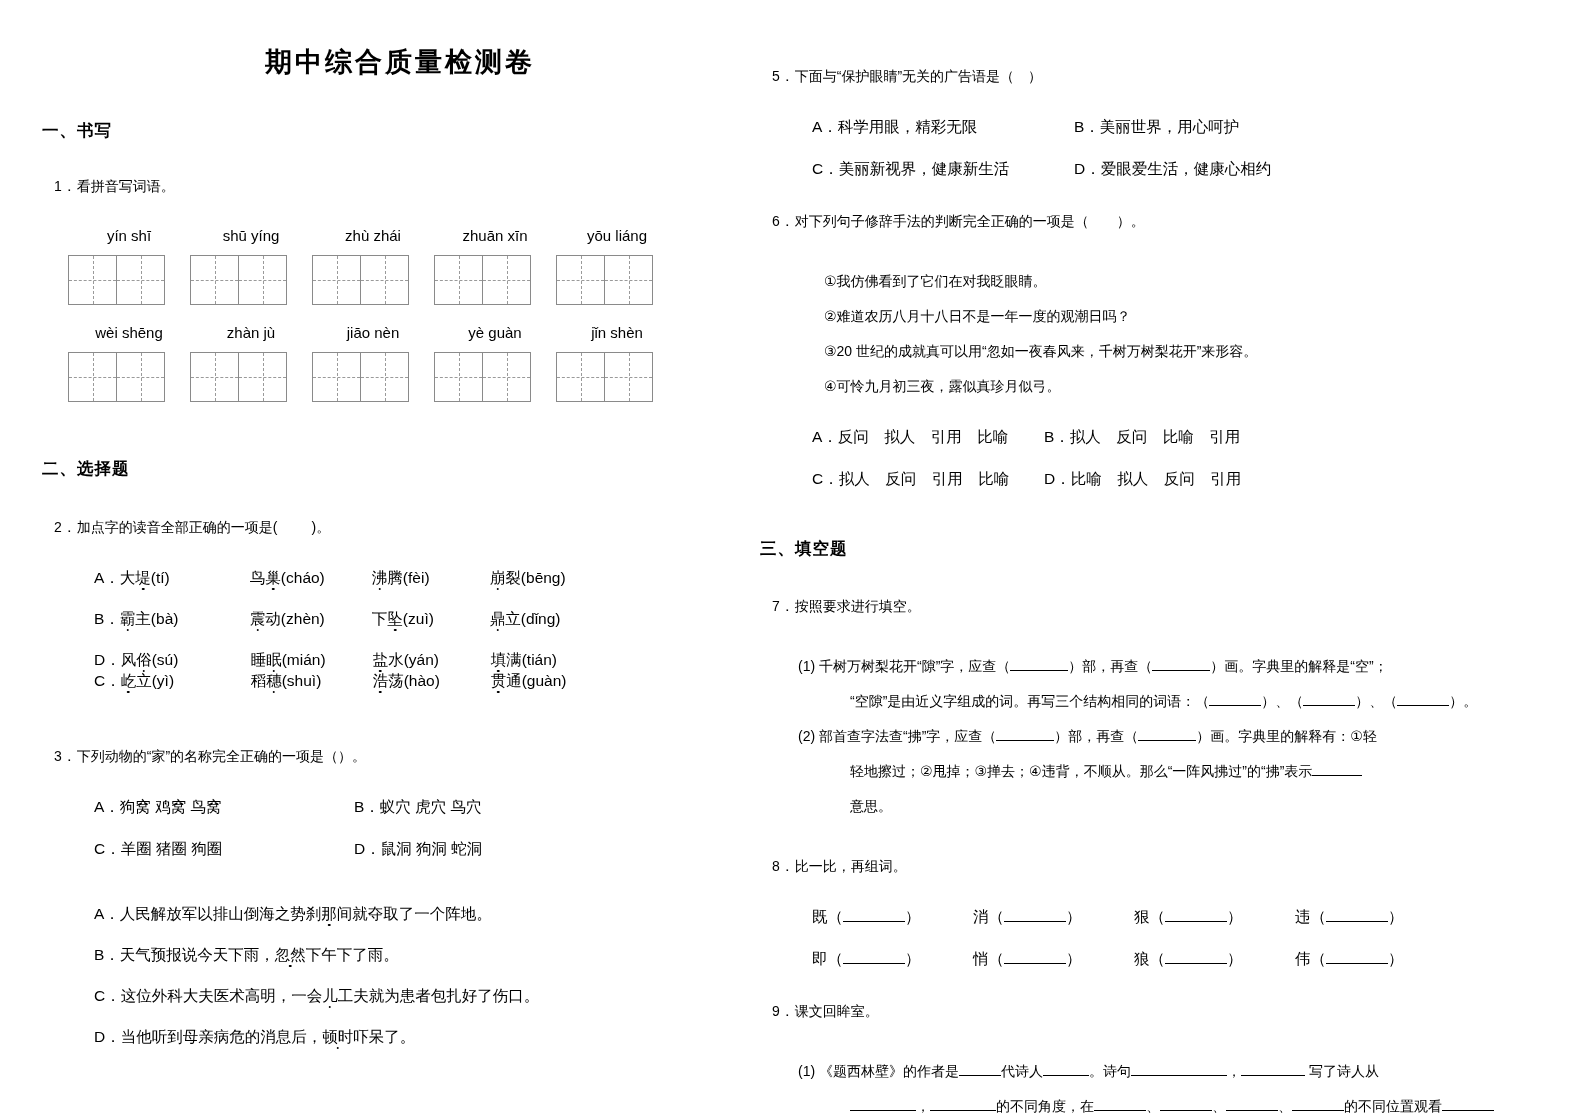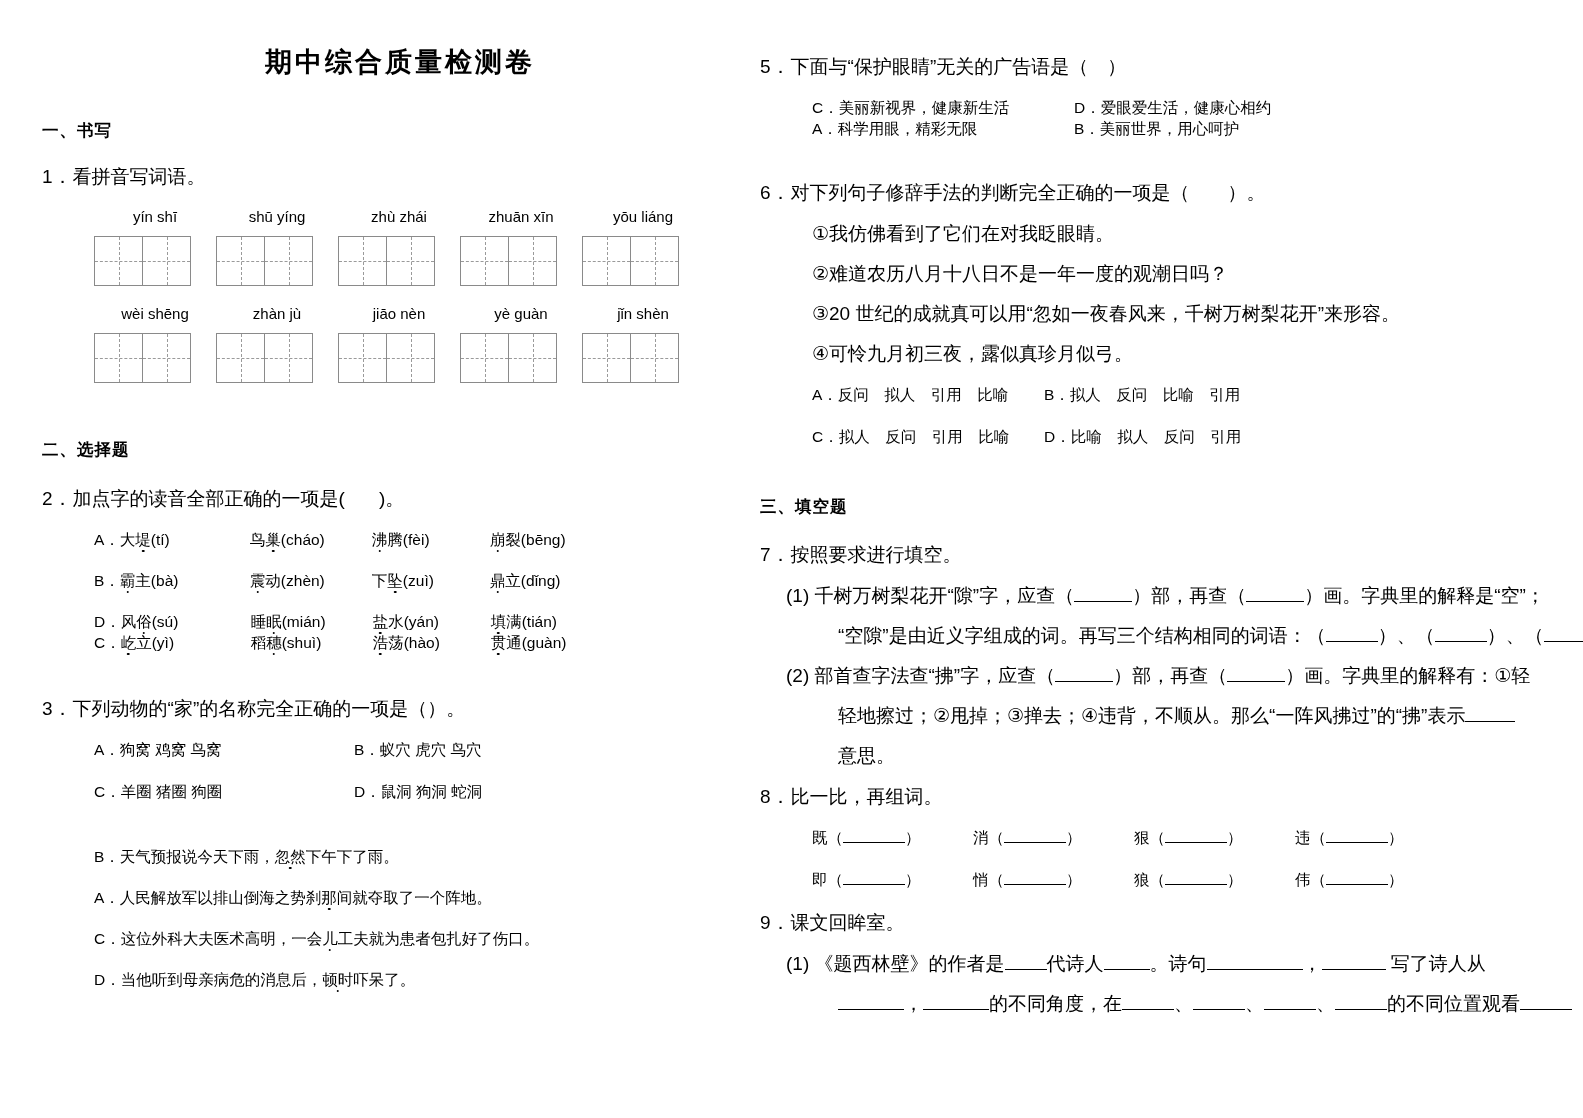--- a/index.html
+++ b/index.html
@@ -52,23 +52,23 @@
   }
 
   
   .section-head {
     font-weight: bold;
     font-size: 16.5px;
     letter-spacing: 1px;
     margin: 0;
   }
   .q {
-    font-size: 19px;
+    font-size: 14px;
     line-height: 1.0;
-    margin: 0;
+    margin: 12px;
     white-space: nowrap;
   }
   .q-num {
     letter-spacing: 0.5px;
   }
   .opt-row {
     font-size: 15.5px;
     margin: 0;
     white-space: nowrap;
   }
@@ -146,21 +146,21 @@
   .blank {
     display: inline-block;
     border-bottom: 1px solid #000;
     vertical-align: baseline;
   }
   .blank-plain {
     display: inline-block;
     vertical-align: baseline;
   }
 
-  .indent1 { padding-left: 26px; justify-content: center; }
+  .indent1 { padding-left: 26px; }
   .indent2 { padding-left: 52px; }
   .indent3 { padding-left: 78px; }
 </style>
 </head>
 <body>
 
 <div class="page">
   <div class="columns">
 
     <div class="col col-left">
@@ -310,53 +310,53 @@
       <div class="opt-row indent2">
         <span class="opt" style="width:260px"><span>C．</span><span>羊圈 猪圈 狗圈</span></span><span class="opt"><span>D．</span><span>鼠洞 狗洞 蛇洞</span></span>
       </div>
 
       <div style="height:22px"></div>
 
 
       <div style="height:22px"></div>
 
       <div class="opt-row indent2" style="margin-bottom:20px">
+        <span>A．</span><span>人民解放军以排山倒海之势</span><span class="dot">刹那间</span><span>就夺取了一个阵地。</span>
+      </div>
+
+      <div class="opt-row indent2" style="margin-bottom:20px">
         <span>B．</span><span>天气预报说今天下雨，</span><span class="dot">忽然</span><span>下午下了雨。</span>
       </div>
 
       <div class="opt-row indent2" style="margin-bottom:20px">
-        <span>A．</span><span>人民解放军以排山倒海之势</span><span class="dot">刹那间</span><span>就夺取了一个阵地。</span>
-      </div>
-
-      <div class="opt-row indent2" style="margin-bottom:20px">
         <span>C．</span><span>这位外科大夫医术高明，</span><span class="dot">一会儿工夫</span><span>就为患者包扎好了伤口。</span>
       </div>
 
       <div class="opt-row indent2">
         <span>D．</span><span>当他听到母亲病危的消息后，</span><span class="dot">顿时</span><span>吓呆了。</span>
       </div>
 
     </div>
 
     <div class="col col-right">
 
       <div style="height:57px"></div>
 
       <div class="q">
         <span class="q-num">5．</span><span>下面与“保护眼睛”无关的广告语是（　）</span>
       </div>
 
       <div style="height:22px"></div>
-
-      <div class="opt-row indent2">
-        <span class="opt" style="width:262px"><span>C．</span><span>美丽新视界，健康新生活</span></span><span class="opt"><span>D．</span><span>爱眼爱生活，健康心相约</span></span>
-      </div>
 
       <div class="opt-row indent2" style="margin-bottom:21px">
         <span class="opt" style="width:262px"><span>A．</span><span>科学用眼，精彩无限</span></span><span class="opt"><span>B．</span><span>美丽世界，用心呵护</span></span>
+      </div>
+
+      <div class="opt-row indent2">
+        <span class="opt" style="width:262px"><span>C．</span><span>美丽新视界，健康新生活</span></span><span class="opt"><span>D．</span><span>爱眼爱生活，健康心相约</span></span>
       </div>
 
       <div style="height:22px"></div>
 
       <div class="q">
         <span class="q-num">6．</span><span>对下列句子修辞手法的判断完全正确的一项是（　　）。</span>
       </div>
 
       <div style="height:22px"></div>
 

